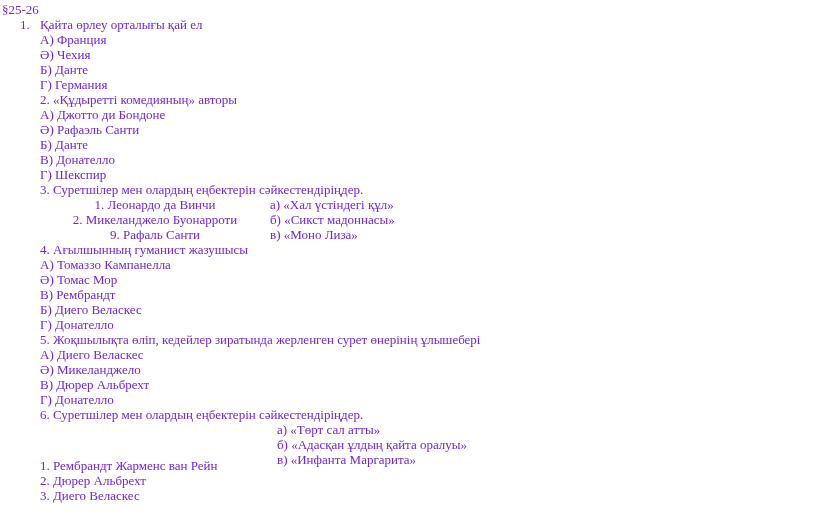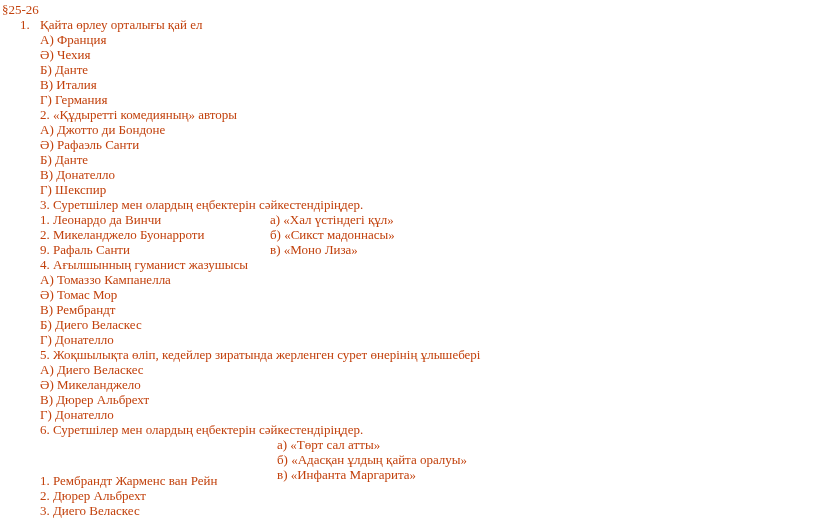--- a/index.html
+++ b/index.html
@@ -5,21 +5,21 @@
   html, body {
     margin: 0;
     padding: 0;
     background: #ffffff;
   }
   .page {
     position: relative;
     width: 816px;
     height: 524px;
     background: #ffffff;
-    color: #c2410c;
+    color: #6d28d9;
     font-family: "Liberation Serif", "DejaVu Serif", serif;
     font-size: 13px;
     line-height: 15px;
     padding: 2px 0 0 2px;
     box-sizing: border-box;
     overflow: hidden;
   }
   .hline {
     height: 15px;
     white-space: nowrap;
@@ -36,40 +36,39 @@
   }
   .q1row .marker {
     position: absolute;
     left: -20px;
     top: 0;
   }
   .pair .pl {
     display: inline-block;
     vertical-align: top;
   }
-  .pl3 { width: 230px; } 
+  .pl3 { width: 230px; text-align: center; } 
   .pl6 { width: 237px; margin-top: 36px; } 
 </style>
 </head>
 <body>
 
 <div class="page">
 
   <div class="hline">§25-26</div>
 
   <div class="content">
 
     <div class="line q1row">
       <span class="marker">1.</span>
       <span>Қайта өрлеу орталығы қай ел</span>
     </div>
     <div class="line">А) Франция</div>
     <div class="line">Ә) Чехия</div>
     <div class="line">Б) Данте</div>
-    <div class="line">В) Италия</div>
     <div class="line">Г) Германия</div>
 
     <div class="line">2. «Құдыретті комедияның» авторы</div>
     <div class="line">А) Джотто ди Бондоне</div>
     <div class="line">Ә) Рафаэль Санти</div>
     <div class="line">Б) Данте</div>
     <div class="line">В) Донателло</div>
     <div class="line">Г) Шекспир</div>
 
     <div class="line">3. Суретшілер мен олардың еңбектерін сәйкестендіріңдер.</div>

